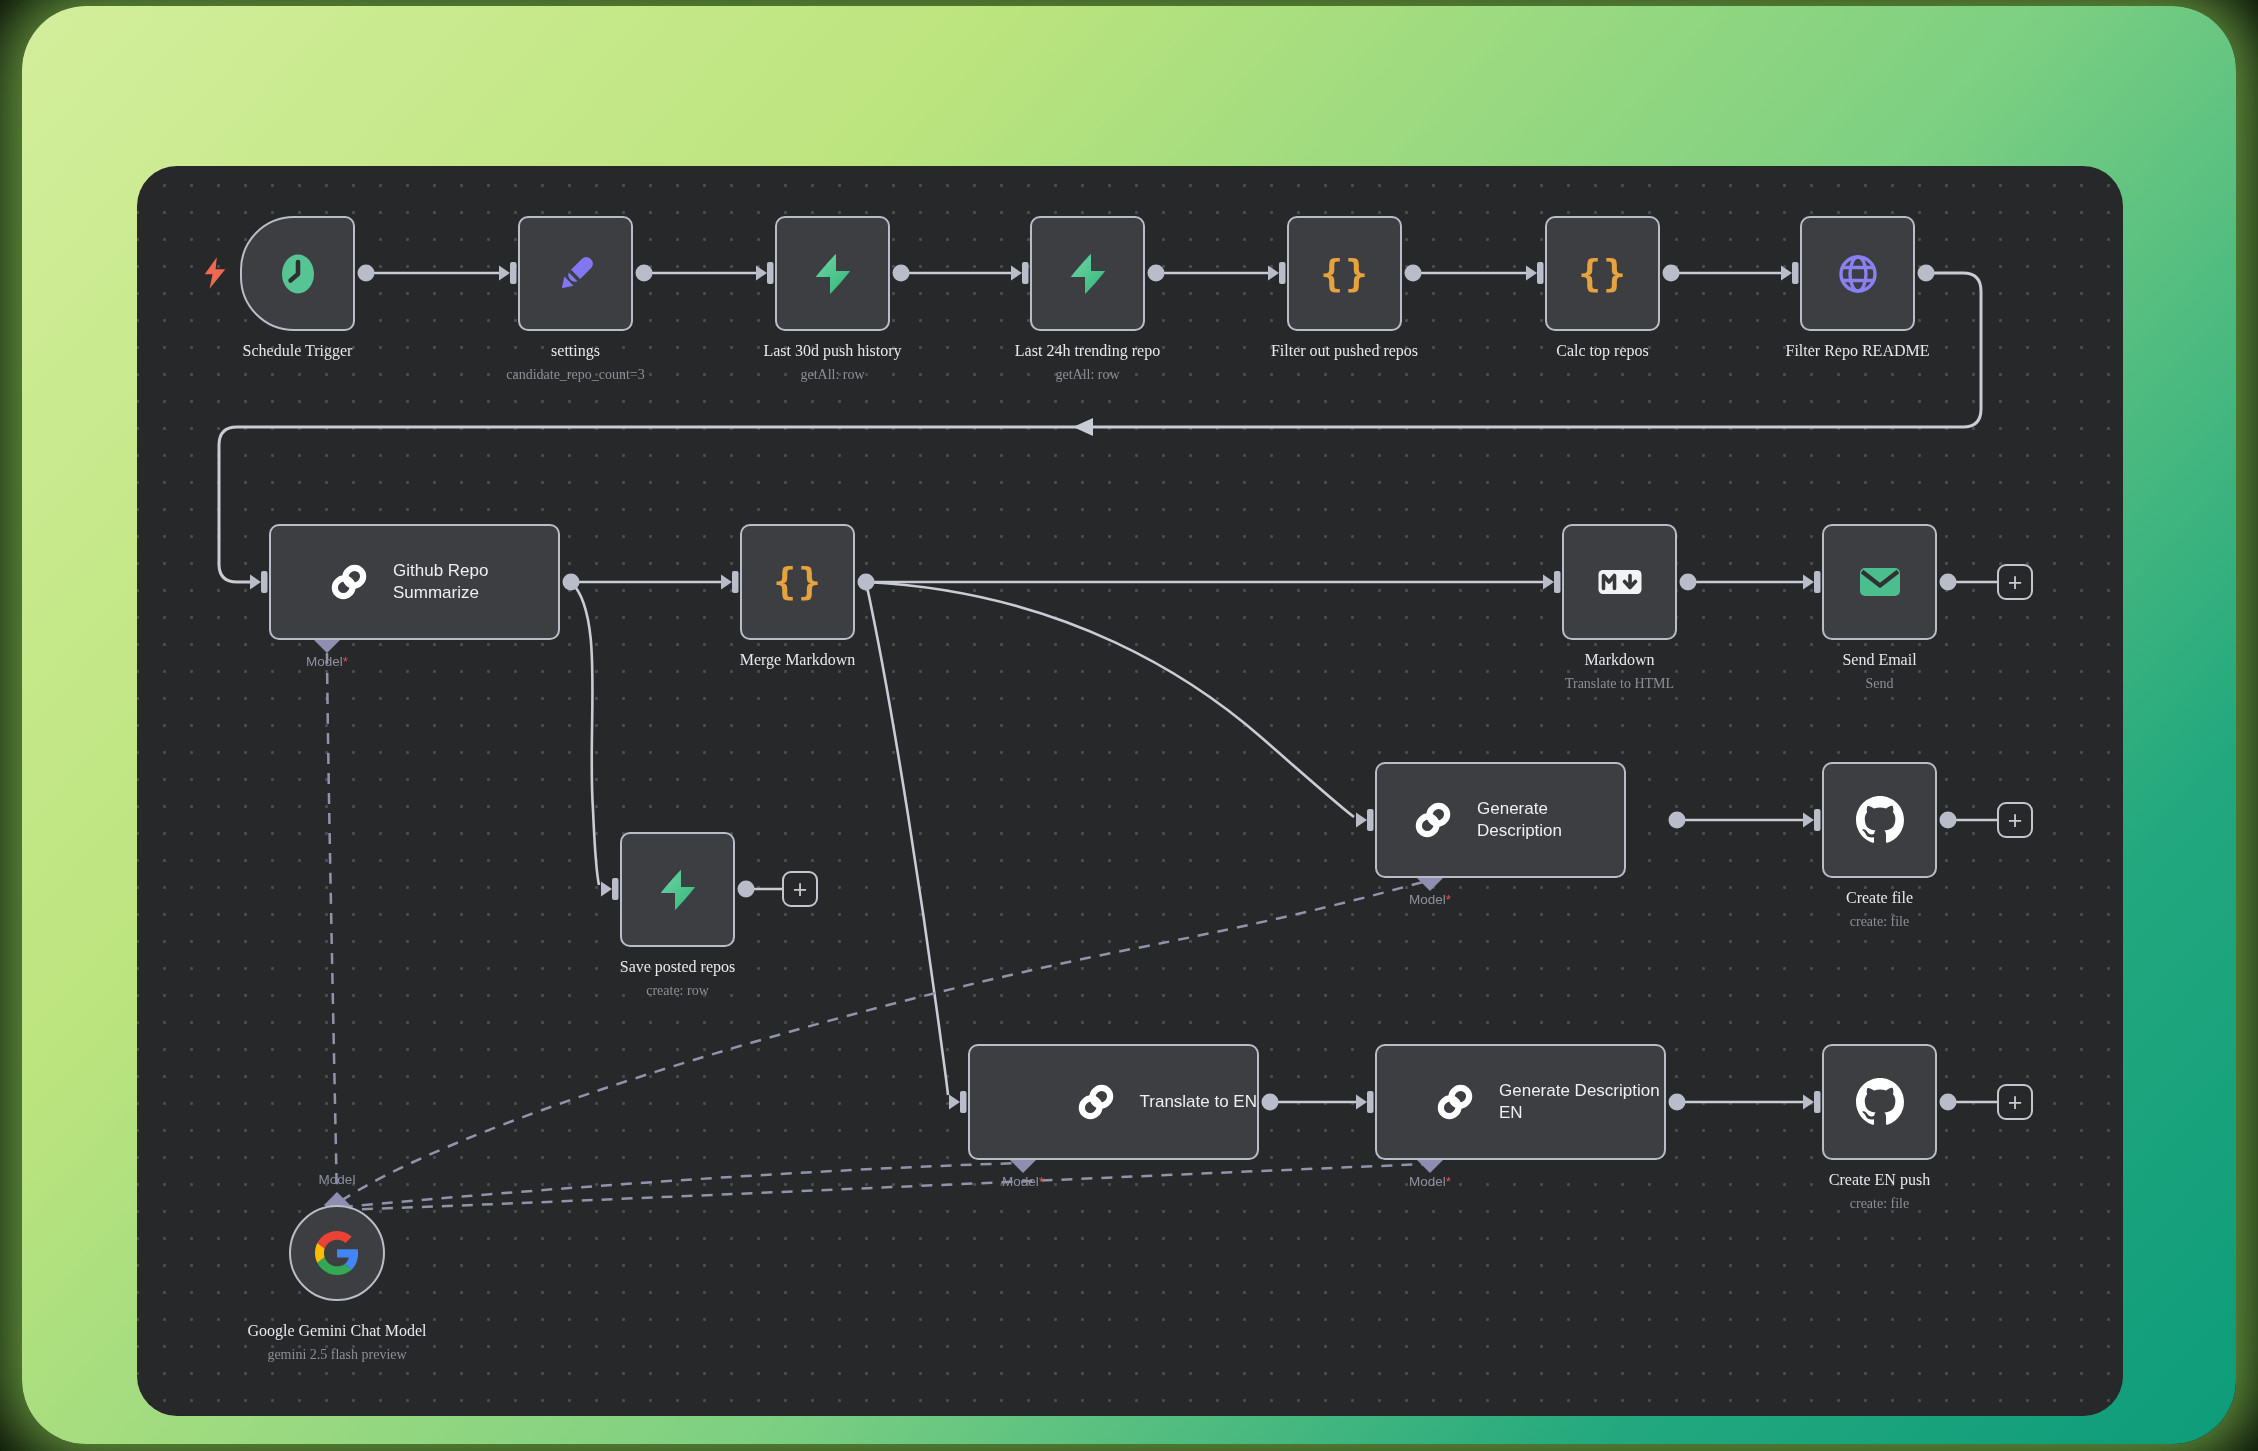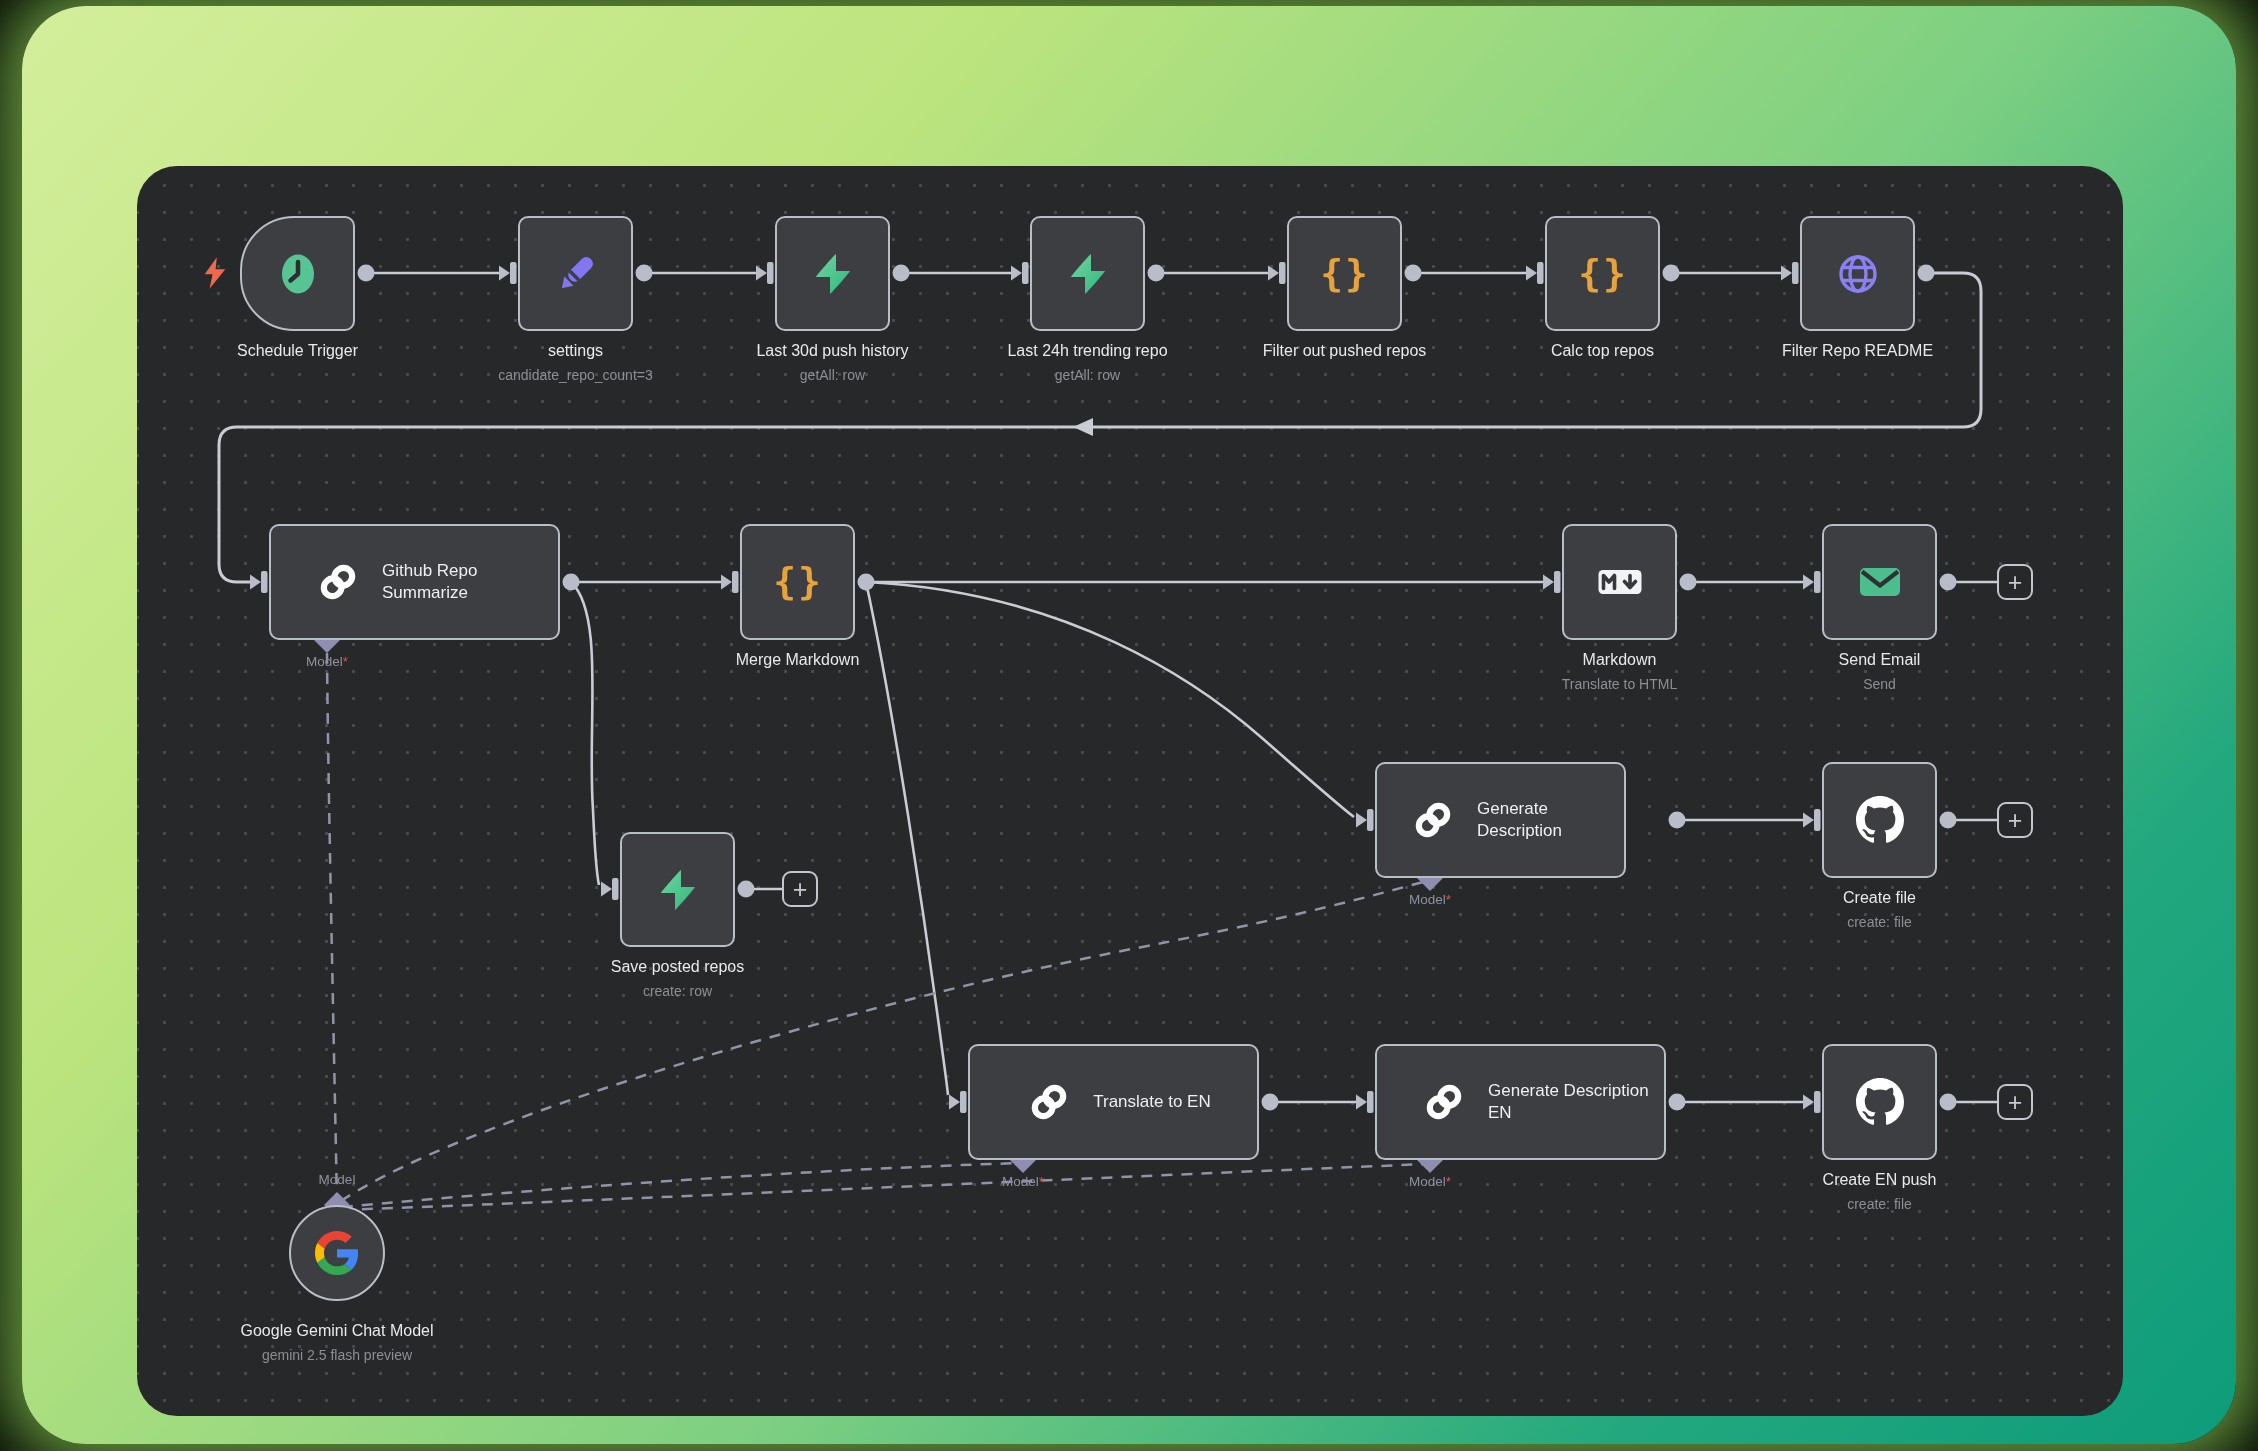--- a/index.html
+++ b/index.html
@@ -9,24 +9,24 @@
     box-shadow:0 0 55px 18px rgba(160,225,95,.55),0 0 130px 45px rgba(120,210,90,.28);}
   #canvas{position:absolute;left:137px;top:166px;width:1986px;height:1250px;border-radius:40px;
     background-color:#272829;
     background-image:radial-gradient(circle,#4a4c50 1.3px,transparent 1.9px);
     background-size:27px 27px;background-position:14px 6px;}
   #edges{position:absolute;left:0;top:0;width:1986px;height:1250px;}
   .node{position:absolute;background:#3c3e41;border:2px solid #b9bdc7;border-radius:10px;
     box-sizing:border-box;display:flex;align-items:center;justify-content:center;cursor:pointer;}
   .node.trigger{border-radius:54px 10px 10px 54px;}
   .node.circle{border-radius:50%;}
-  .node.wide{justify-content:center;padding-left:32px;gap:20px;}
+  .node.wide{justify-content:flex-end;padding-left:32px;gap:20px;}
   .node .big-icon{width:48px;height:48px;flex:0 0 auto;display:block;}
   .node .inner-label{color:#edeff2;font-size:17px;font-weight:500;line-height:1.32;max-width:165px;}
-  .caption{position:absolute;width:300px;text-align:center;pointer-events:none;}
+  .caption{position:absolute;width:300px;text-align:center;pointer-events:none;font-family:Liberation Serif, serif;}
   .caption .t{color:#e7e9ec;font-size:16px;font-weight:500;line-height:1.3;}
   .caption .s{color:#8c8f94;font-size:14px;margin-top:5px;}
   .model-label{position:absolute;width:140px;text-align:center;color:#8d90a0;font-size:13.5px;pointer-events:none;}
   .model-label .star{color:#e0524d;}
   .plus-btn{position:absolute;width:36px;height:36px;border:2.5px solid #c3c6cf;border-radius:9px;
     box-sizing:border-box;background:#272829;color:#c6c9d1;display:flex;align-items:center;
     justify-content:center;font-size:25px;font-weight:500;line-height:1;cursor:pointer;}
   .bolt{position:absolute;left:62px;top:90px;width:32px;height:34px;}
 </style>
 </head>

